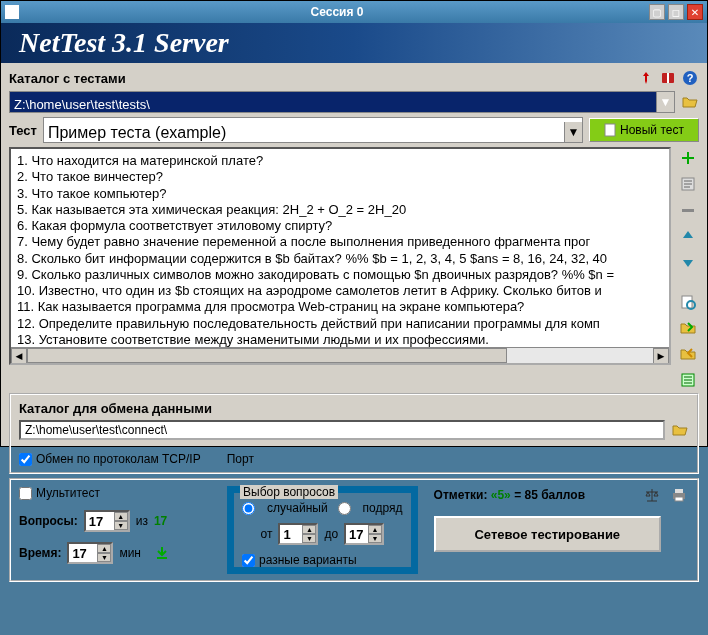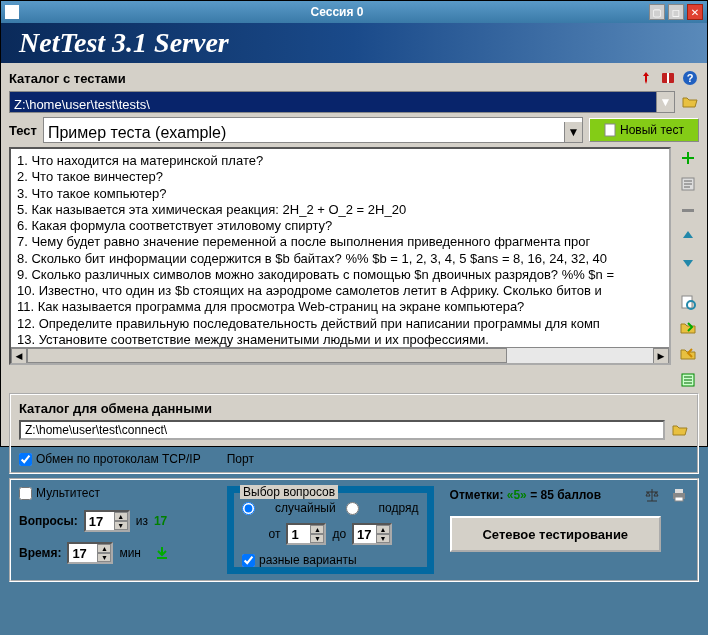--- a/index.html
+++ b/index.html
@@ -40,21 +40,21 @@
 .input-text { height: 20px; border: 2px inset #aaa; background: #fff; padding: 0 4px; font-size: 12px; }
 .checkbox-row { display: flex; align-items: center; gap: 4px; }
 input[type=checkbox] { width: 13px; height: 13px; }
 .spin { display: inline-flex; border: 2px inset #aaa; background: #fff; height: 22px; }
 .spin input { border: none; width: 28px; text-align: left; padding: 0 3px; font-size: 13px; font-weight: bold; }
 .spin .spinbtns { display: flex; flex-direction: column; width: 14px; }
 .spin .spinbtns div { flex: 1; background: #d4d0c8; border: 1px solid #888; font-size: 7px; display: flex; align-items: center; justify-content: center; cursor: pointer; }
 .bottom-grid { display: flex; gap: 8px; }
 .fieldset { border: 7px solid #0369a1; padding: 4px 8px 0; position: relative; }
 .fieldset-legend { position: absolute; top: -8px; left: 6px; background: #d4d0c8; padding: 0 3px; font-size: 12px; }
-.radio-row { display: flex; align-items: center; gap: 20px; }
+.radio-row { display: flex; align-items: center; gap: 12px; }
 input[type=radio] { width: 13px; height: 13px; }
 .green-bold { color: #008000; font-weight: bold; }
 .big-btn { height: 36px; padding: 0 20px; background: #d4d0c8; border: 2px outset #fff; display: flex; align-items: center; justify-content: center; font-weight: bold; font-size: 13px; cursor: pointer; }
 </style>
 </head>
 <body>
 
 <div class="window">
   <div class="titlebar">
     <div class="titlebar-icon"></div>

